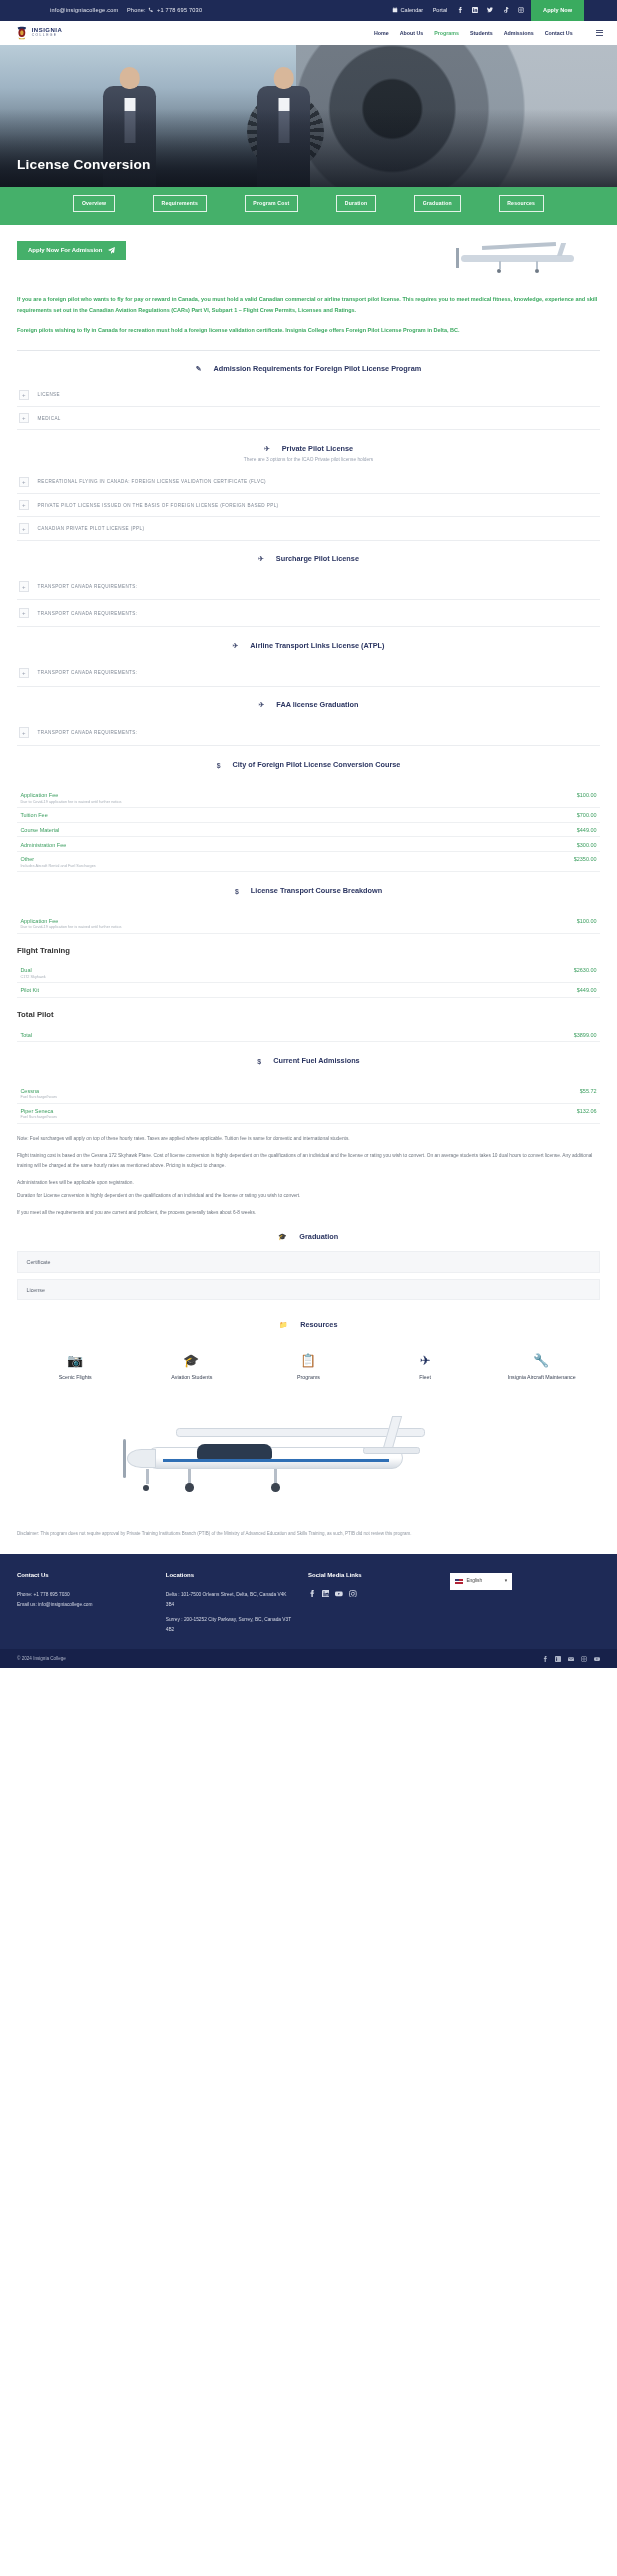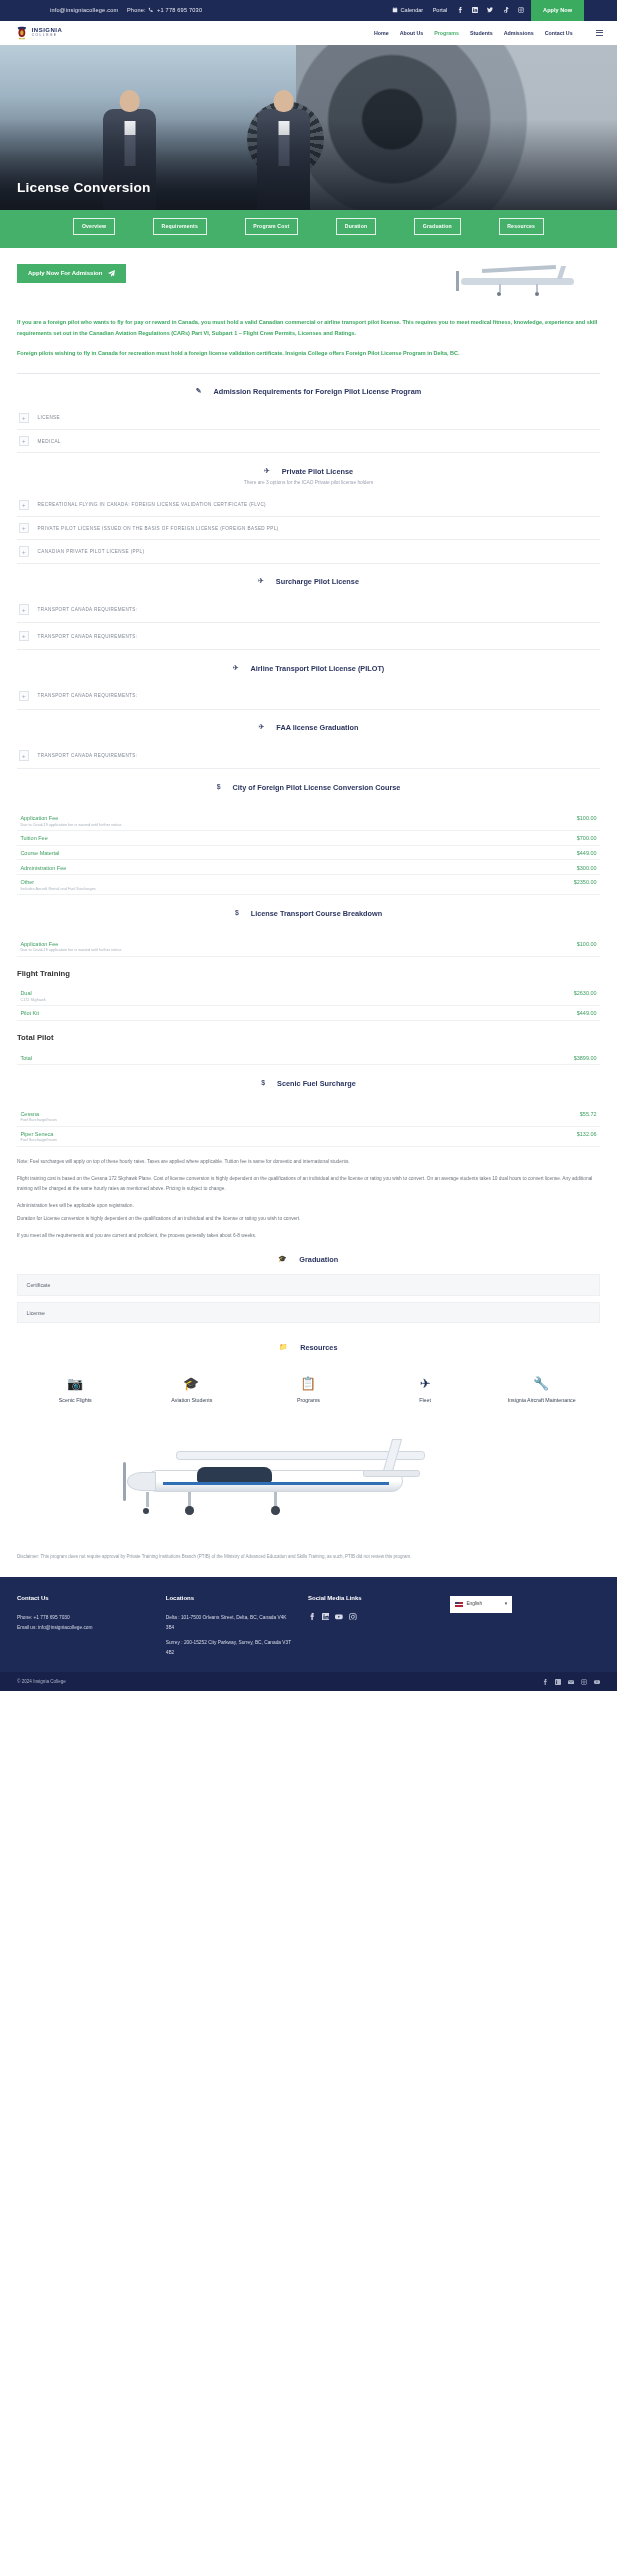--- a/index.html
+++ b/index.html
@@ -24,21 +24,21 @@
   .logo-txt { line-height:1; }
   .logo-txt .l1 { font-size:6px; font-weight:bold; color:#17255c; letter-spacing:0.5px; }
   .logo-txt .l2 { font-size:3.4px; color:#5a6284; letter-spacing:1.4px; margin-top:0.9px; }
   .navlinks { margin-left:auto; display:flex; align-items:center; gap:11px; }
   .navlinks a { font-size:5.3px; color:#2b3561; text-decoration:none; font-weight:600; }
   .navlinks a.active { color:#49b06d; }
   .burger { display:flex; flex-direction:column; gap:1.4px; margin-left:12px; }
   .burger i { width:7.7px; height:1.1px; background:#4a5275; display:block; }
 
   
-  .hero { position:relative; height:165px; overflow:hidden;
+  .hero { position:relative; height:142px; overflow:hidden;
     background:linear-gradient(180deg,#b9ccd8 0%,#9fb4c4 30%,#6c7d8c 62%,#2c3440 88%,#1b2028 100%); }
   .hero .jet { position:absolute; right:0; top:0; width:52%; height:100%;
     background:radial-gradient(circle at 30% 45%, #1a1f25 0 12%, #3c434c 13% 26%, #6a727c 27% 40%, #8f99a3 41% 55%, #b4bcc4 56% 100%);
     opacity:.92; }
   .hero .jetcore { position:absolute; left:40%; top:34%; width:77px; height:77px; border-radius:50%;
     background:repeating-conic-gradient(#20262d 0 7deg,#555d66 7deg 14deg); opacity:.85; }
   .hero .pilot { position:absolute; bottom:0; width:53px; height:101px; border-radius:10.3px 10.3px 0 0;
     background:linear-gradient(180deg,#444c5c 0%,#343b4a 40%,#2a303c 100%); }
   .hero .p1 { left:103px; } .hero .p2 { left:257px; }
   .hero .pilot:before { content:""; position:absolute; left:50%; transform:translateX(-50%); top:-19px;
@@ -65,21 +65,21 @@
   .planeimg .strut2 { left:99px; }
   .planeimg .wheel { position:absolute; top:33px; width:4.3px; height:4.3px; border-radius:50%; background:#6f7a86; }
   .planeimg .w1 { left:60px; } .planeimg .w2 { left:98px; }
   .planeimg .prop { position:absolute; left:19px; top:12px; width:2.6px; height:20.6px; background:#9aa5b1; }
 
   .intro { color:#3aa85f; font-size:5.5px; font-weight:bold; line-height:1.95; margin-top:13.7px; }
   .intro p + p { margin-top:9.4px; }
   .hr { border-top:0.9px solid #e3e6ea; margin:13.7px 0 0; }
 
   
-  .sechead { display:flex; align-items:flex-start; justify-content:center; gap:12px;
+  .sechead { display:flex; align-items:flex-end; justify-content:center; gap:12px;
      font-size:7.3px; font-weight:bold; color:#2b3561; padding:13.7px 0 10.3px; }
   .sechead .gi { color:#4a5275; font-size:6.9px; }
 
   
   .acc { border-bottom:0.9px solid #ebedf0; display:flex; align-items:center; gap:8.6px; padding:6px 1.7px; }
   .acc .plus { width:10.3px; height:10.3px; border:0.9px solid #e0e3e8; display:flex; align-items:center;
      justify-content:center; color:#9aa2b1; font-size:6px; background:#fafbfc; }
   .acc .lbl { font-size:4.6px; color:#7e8794; letter-spacing:0.4px; text-transform:uppercase; }
   .acc.tall { padding:7.7px 1.7px; }
 
@@ -305,21 +305,21 @@
 
   
   <div class="acc tall">
     <span class="plus">+</span>
     <span class="lbl">TRANSPORT CANADA REQUIREMENTS:</span>
   </div>
 
   
   <div class="sechead">
     <span class="gi">✈</span>
-    <span>Airline Transport Pilot License (PILOT)</span>
+    <span>Airline Transport Links License (ATPL)</span>
   </div>
   <div class="acc tall">
     <span class="plus">+</span>
     <span class="lbl">TRANSPORT CANADA REQUIREMENTS:</span>
   </div>
 
   
   <div class="sechead">
     <span class="gi">✈</span>
     <span>FAA license Graduation</span>
@@ -405,21 +405,21 @@
       <div>
           <div class="nm">Total</div>
         </div>
       <div class="val">$3899.00</div>
     </div>
   </div>
 
   
   <div class="sechead">
     <span class="gi">$</span>
-    <span>Scenic Fuel Surcharge</span>
+    <span>Current Fuel Admissions</span>
   </div>
   <div class="ptable">
     <div class="prow">
       <div>
           <div class="nm">Cessna</div>
            <div class="sub">Fuel Surcharge/hours</div>
         </div>
       <div class="val">$55.72</div>
     </div>
     <div class="prow">

